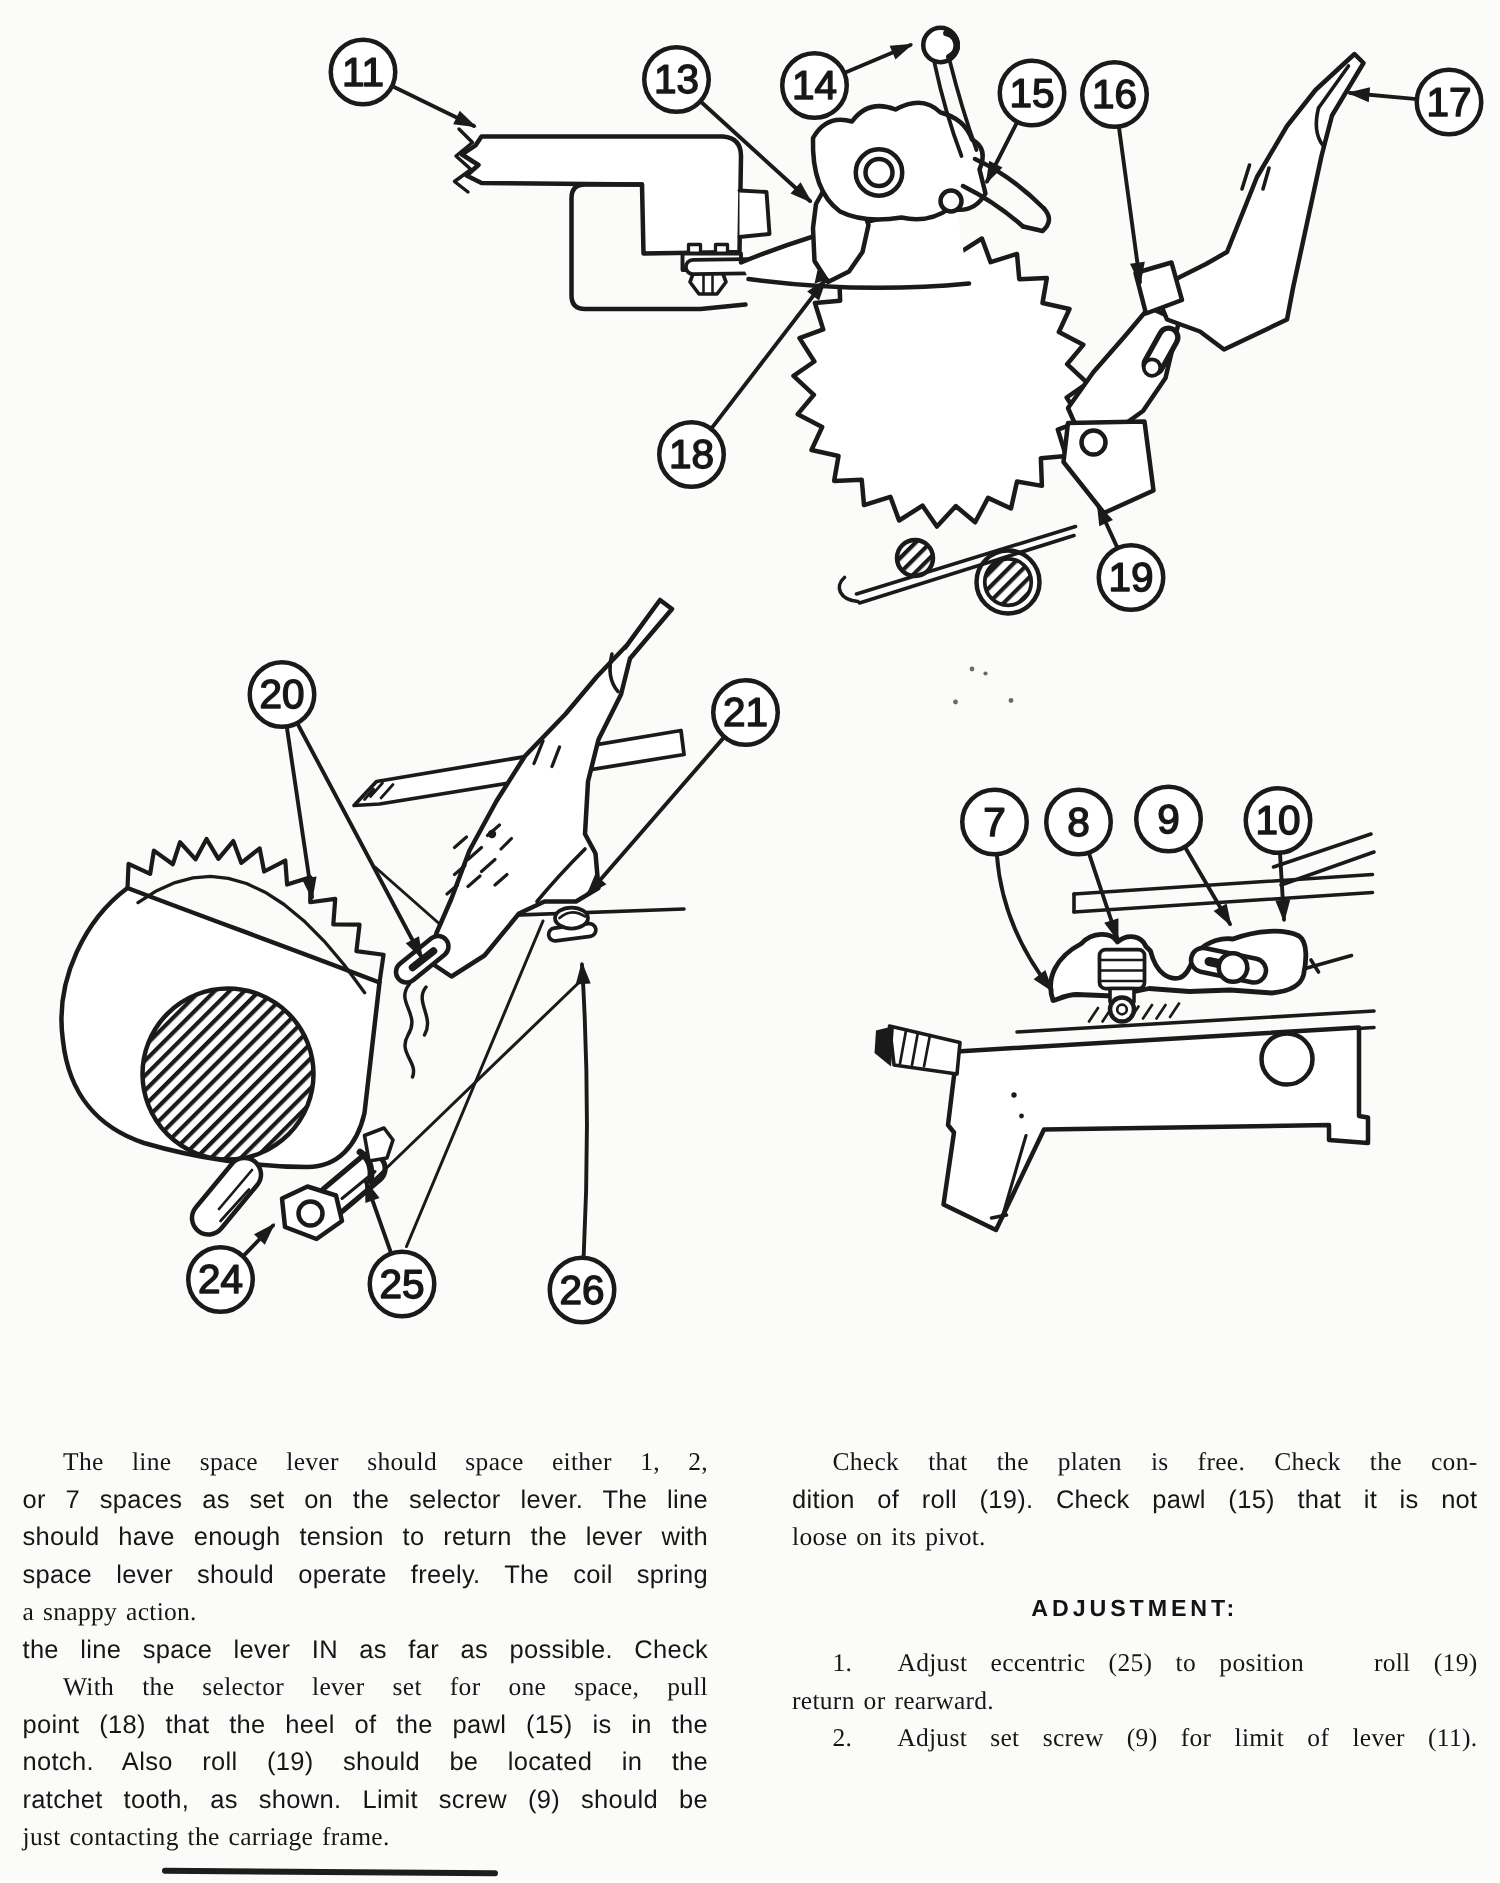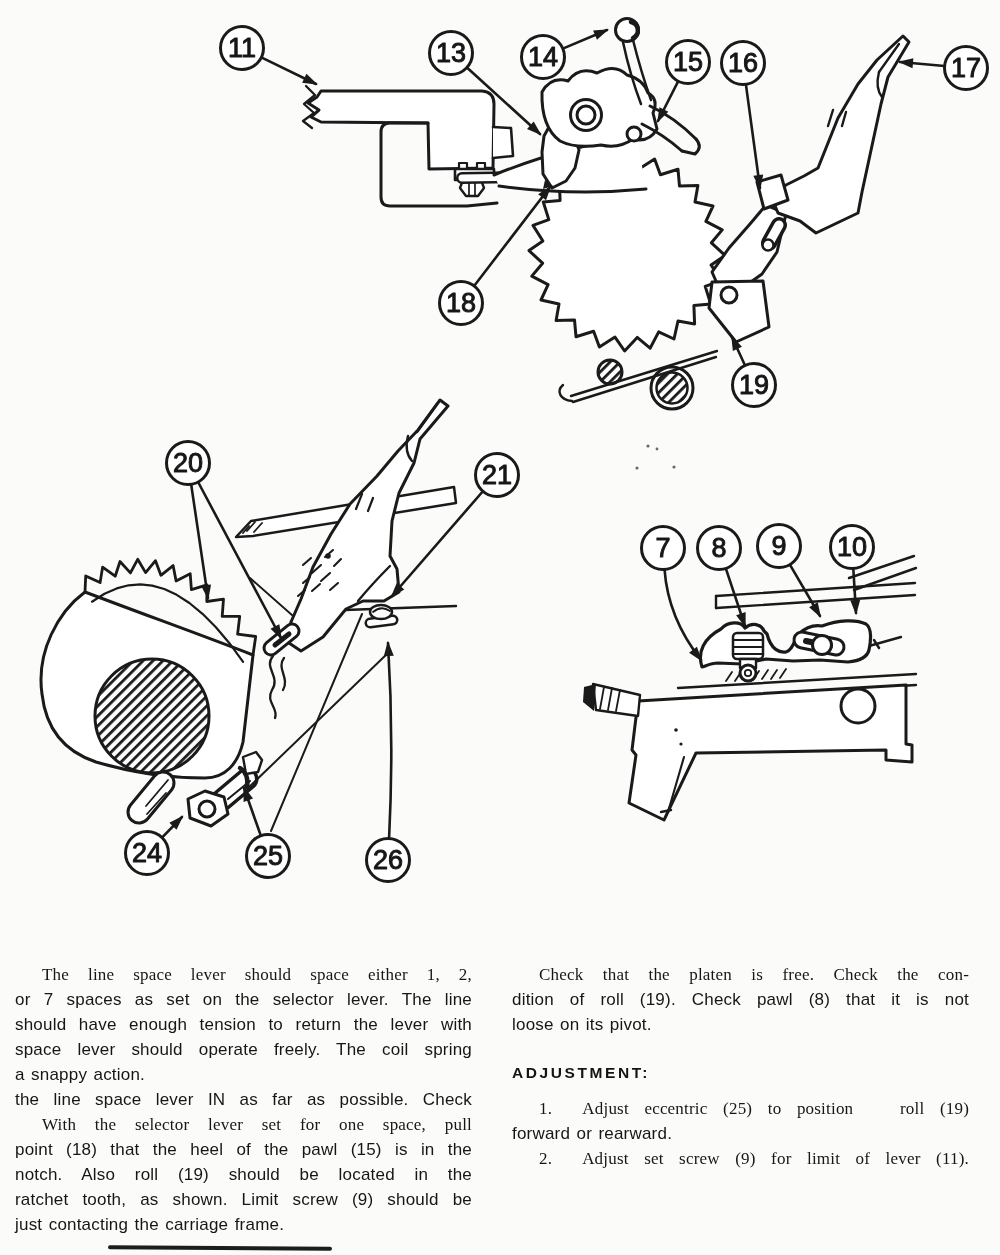--- a/index.html
+++ b/index.html
@@ -5,24 +5,24 @@
   html,body{margin:0;padding:0;}
   body{
     width:1000px;height:1255px;position:relative;overflow:hidden;
     background:#fbfbf9;
     font-family:"Liberation Sans", sans-serif;
   }
   #art{position:absolute;left:0;top:0;}
   .col{position:absolute;width:457px;color:#161616;font-size:17px;line-height:25px;
        letter-spacing:.2px;word-spacing:1.5px;}
   .tline{text-align:justify;text-align-last:justify;height:25px;white-space:nowrap;}
-  .tline.noj{text-align-last:left;}
+  .tline.noj{text-align-last:left;font-family:Liberation Serif, serif;}
   .tline.ind{padding-left:27px;font-family:Liberation Serif, serif;}
   .adj-heading{font-weight:700;font-size:15.5px;letter-spacing:2.6px;line-height:25px;
-       margin-top:23px;margin-bottom:11px;color:#141414;}
+       margin-top:23px;margin-bottom:11px;color:#141414;text-align:center;}
   .streak{position:absolute;left:108px;top:1246px;width:224px;height:4px;background:#1d1d1d;
        border-radius:2px;transform:rotate(.4deg);}
   svg text.cnum{font-family:"Liberation Sans", sans-serif;font-size:27px;fill:#161616;}
 </style>
 </head>
 <body>
 
 <svg id="art" width="1000" height="945" viewBox="0 0 1000 945">
   <defs>
     <pattern id="hatch" width="7" height="7" patternUnits="userSpaceOnUse" patternTransform="rotate(-45)">
@@ -344,27 +344,27 @@
     <div class="tline">should have enough tension to return the lever with</div>
     <div class="tline">space lever should operate freely. The coil spring</div>
     <div class="tline noj">a snappy action.</div>
     <div class="tline">the line space lever IN as far as possible. Check</div>
     <div class="tline ind">With the selector lever set for one space, pull</div>
     <div class="tline">point (18) that the heel of the pawl (15) is in the</div>
     <div class="tline">notch. Also roll (19) should be located in the</div>
     <div class="tline">ratchet tooth, as shown. Limit screw (9) should be</div>
     <div class="tline noj">just contacting the carriage frame.</div>
   </div>
-<div class="col" id="col2" style="left:512px;top:962px">
+<div class="col" id="col2" style="left:528px;top:962px">
   <div id="col2p1">
       <div class="tline ind">Check that the platen is free. Check the con-</div>
-      <div class="tline">dition of roll (19). Check pawl (8) that it is not</div>
+      <div class="tline">dition of roll (19). Check pawl (15) that it is not</div>
       <div class="tline noj">loose on its pivot.</div>
     </div>
   <div class="adj-heading">ADJUSTMENT:</div>
   <div id="col2items">
       <div class="tline ind">1.&nbsp; Adjust eccentric (25) to position &nbsp;&nbsp;roll (19)</div>
-      <div class="tline noj">forward or rearward.</div>
+      <div class="tline noj">return or rearward.</div>
       <div class="tline ind">2.&nbsp; Adjust set screw (9) for limit of lever (11).</div>
     </div>
 </div>
 
 <div class="streak"></div>
 
 </body></html>

